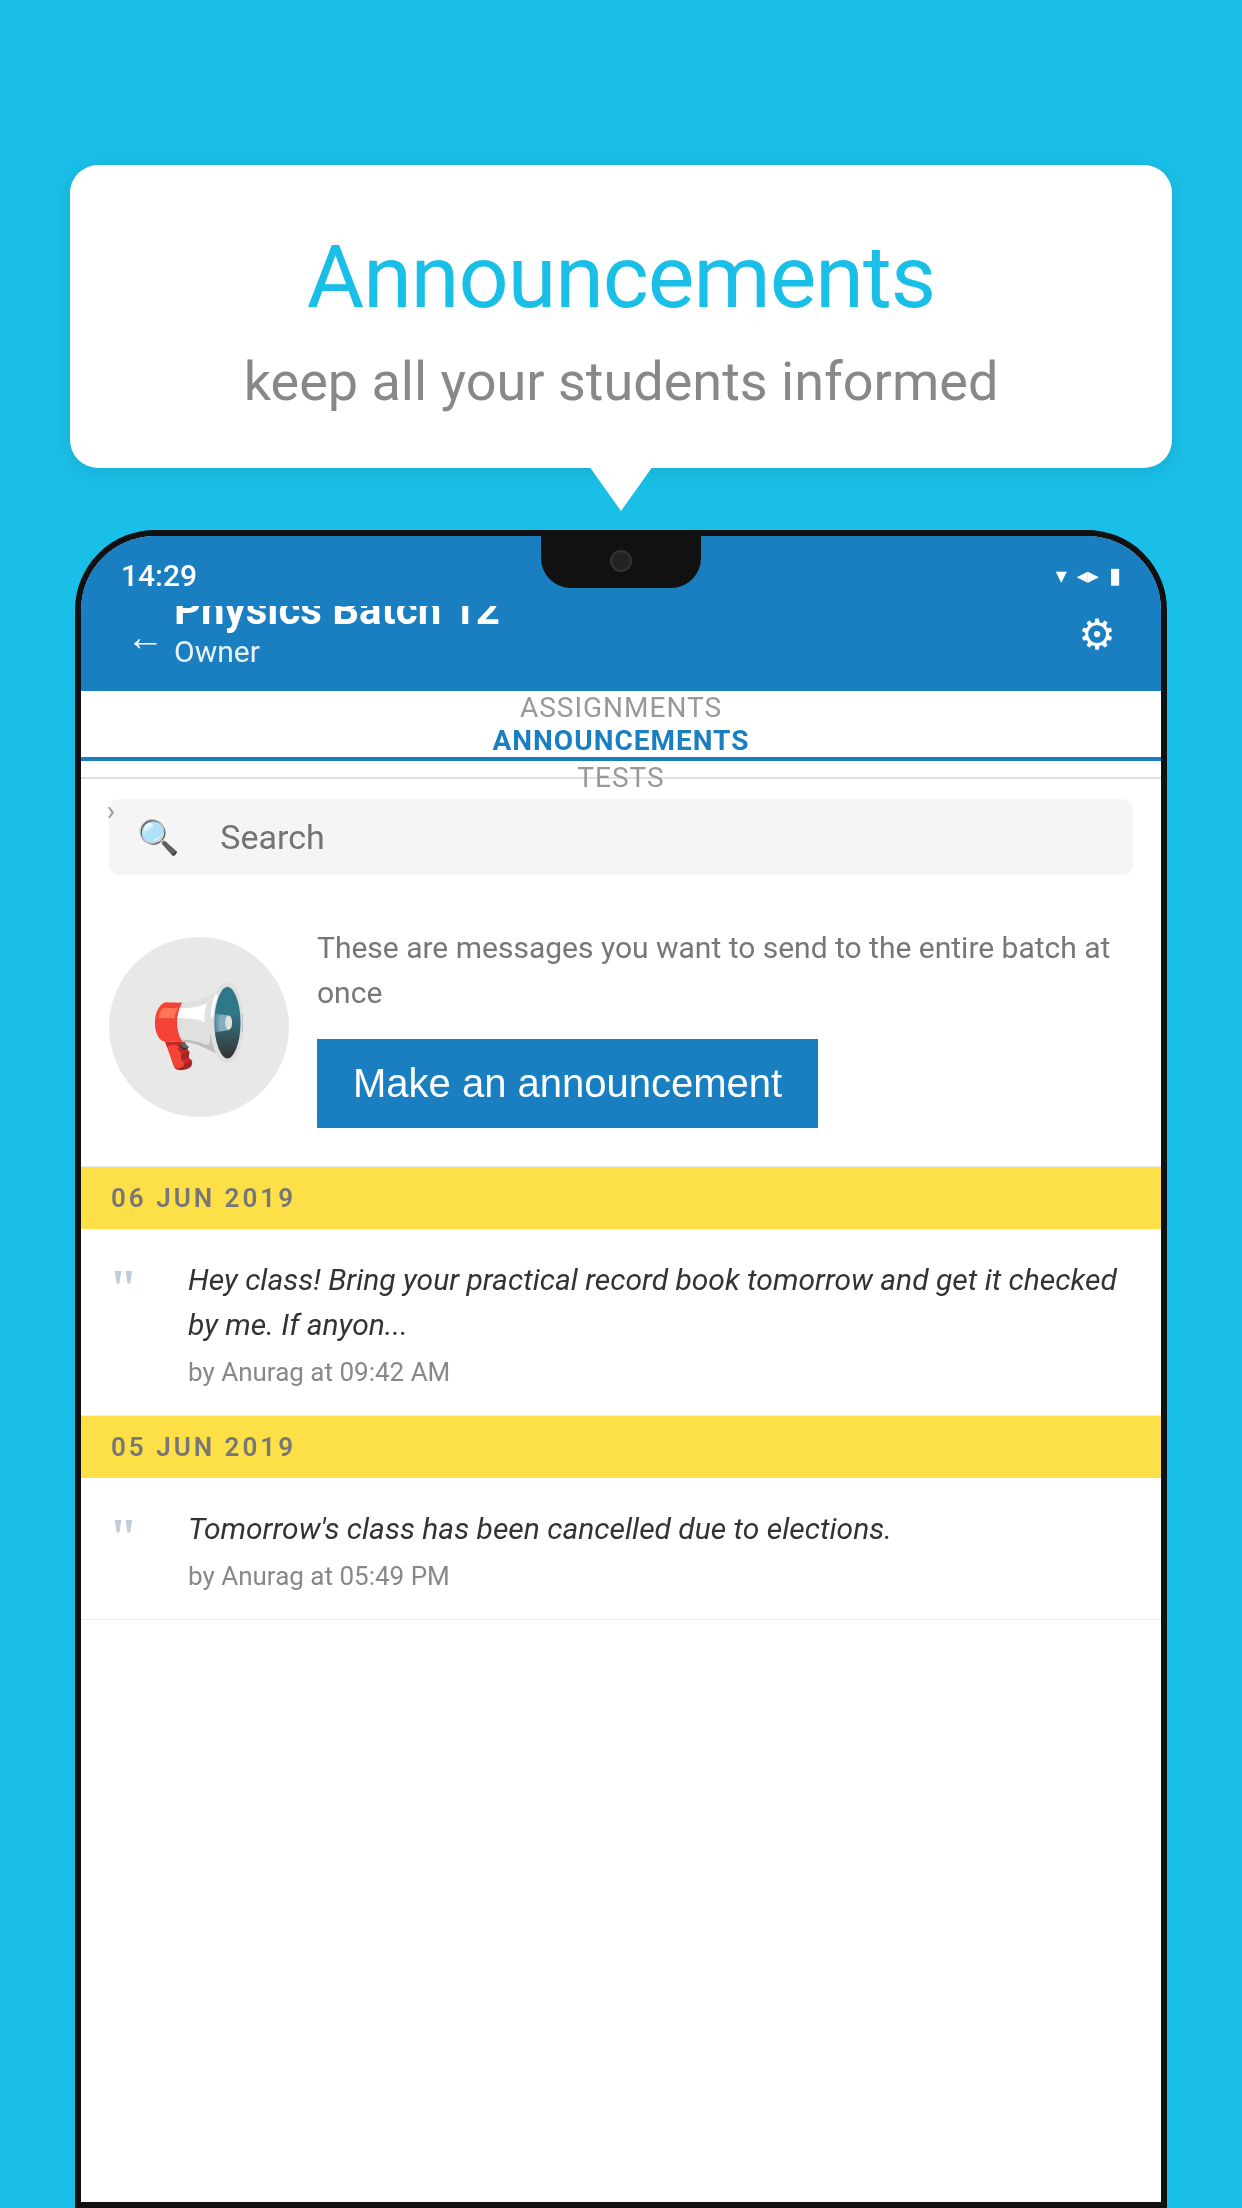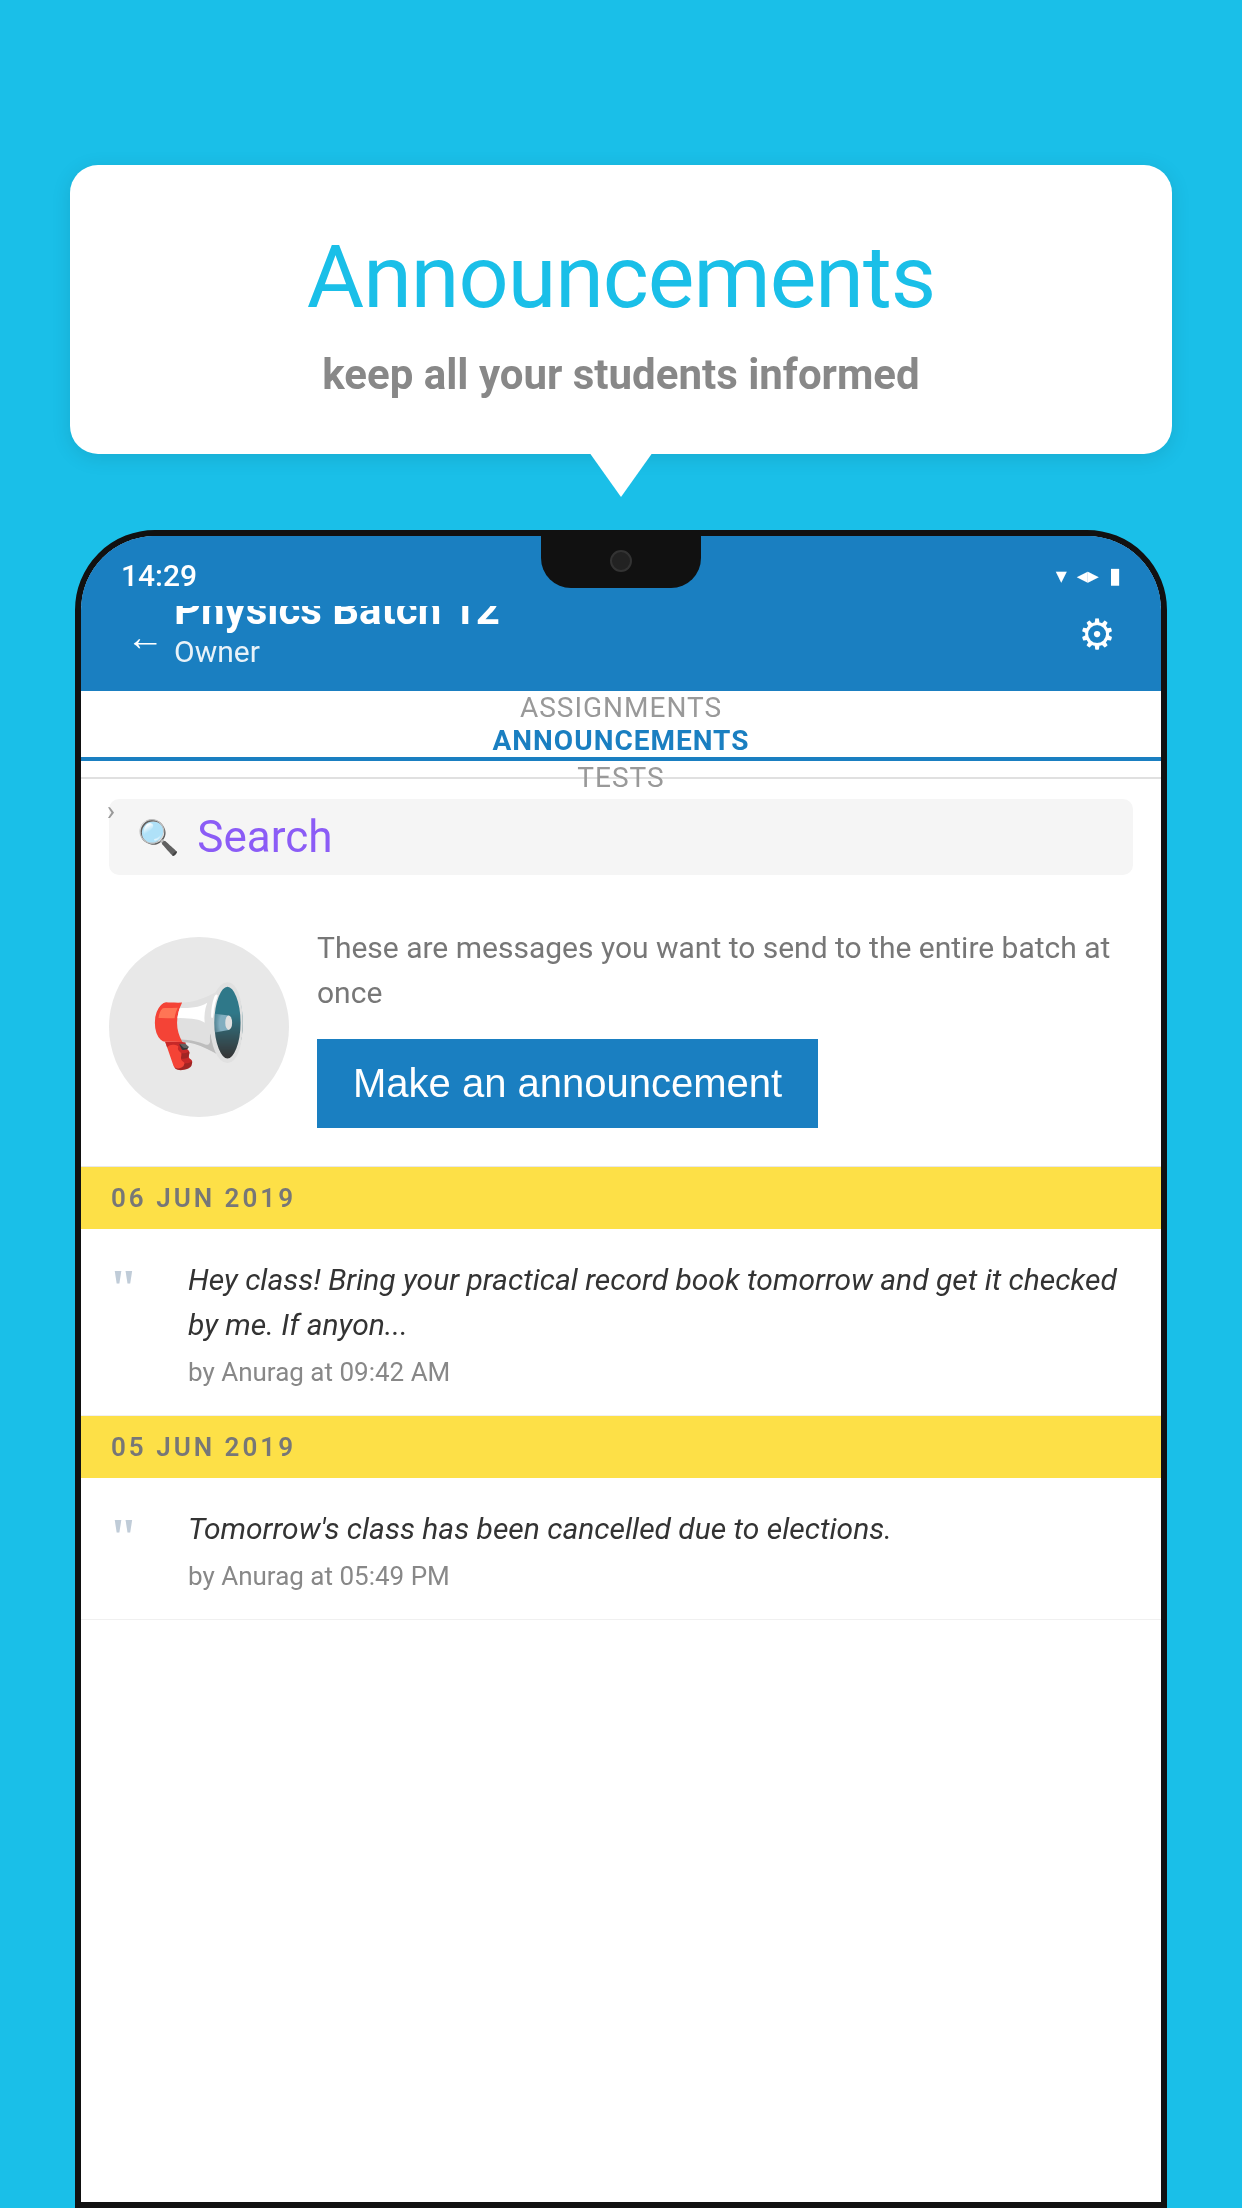--- a/index.html
+++ b/index.html
@@ -44,23 +44,23 @@
 
     .bubble-title {
       font-size: 88px;
       font-weight: 400;
       color: #1ABFE8;
       margin-bottom: 22px;
       letter-spacing: -1px;
     }
 
     .bubble-subtitle {
-      font-size: 42px;
+      font-size: 54px;
       color: #888;
-      font-weight: 700;
+      font-weight: 400;
     }
 
     
     .phone-frame {
       position: absolute;
       top: 530px;
       left: 75px;
       right: 75px;
       bottom: 0;
       background: #1a1a1a;
@@ -240,22 +240,23 @@
       padding: 0 28px;
       gap: 18px;
     }
 
     .search-icon {
       color: #888;
       font-size: 34px;
     }
 
     .search-text {
-      color: #8b5cf6;
-      font-size: 44px;
+      color: #737373;
+      font-size: 34px;
+      margin-left: 23px;
     }
 
     
     .announcement-promo {
       background: white;
       display: flex;
       align-items: center;
       padding: 30px 28px 38px;
       gap: 28px;
       border-bottom: 1px solid #e8e8e8;

